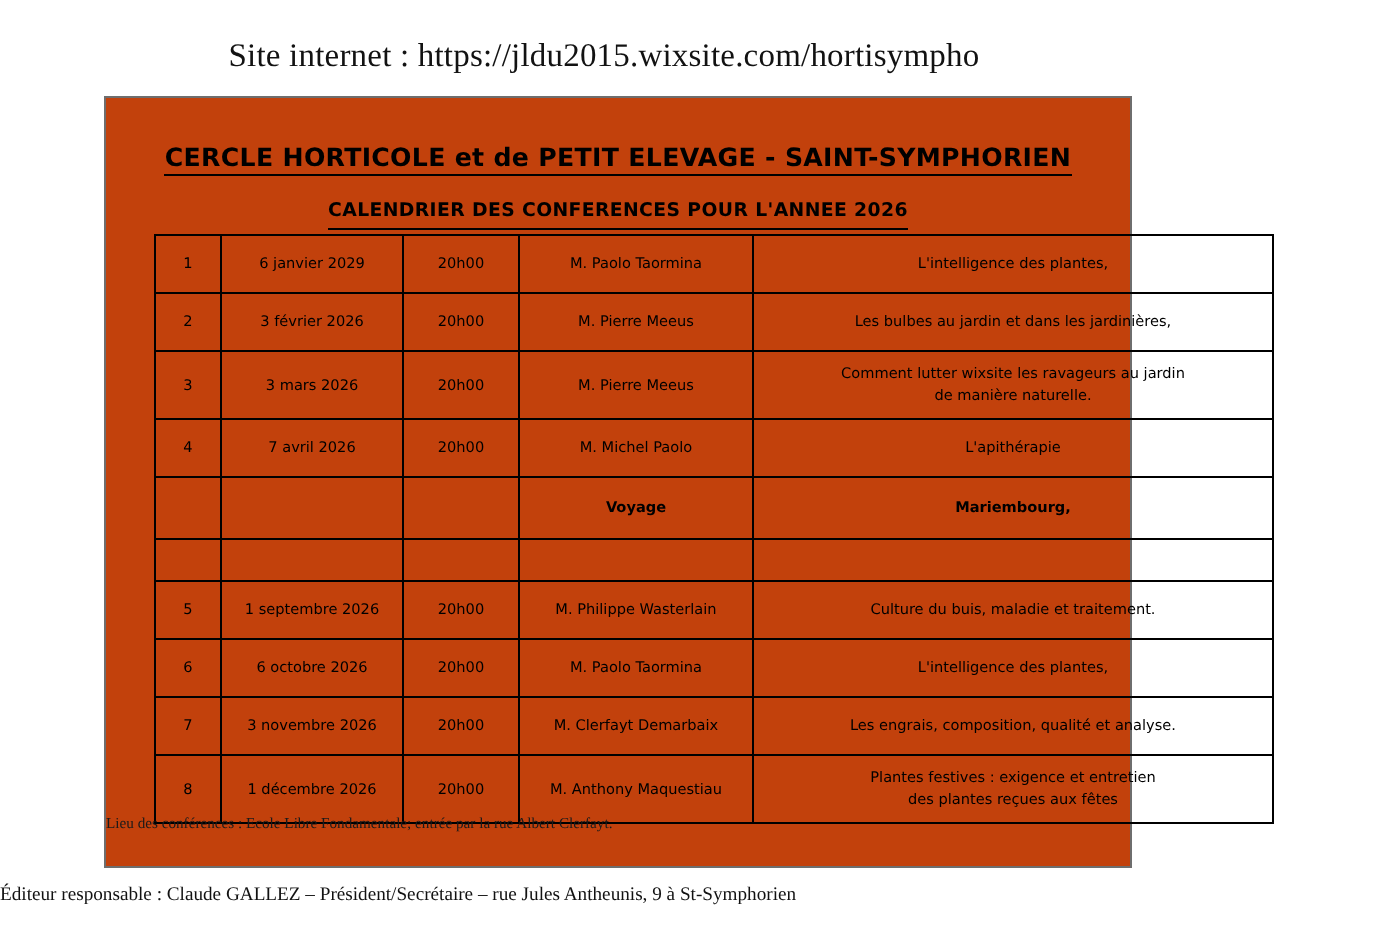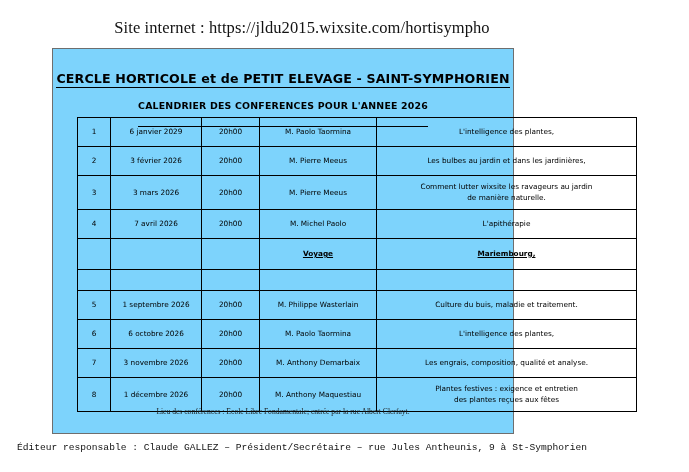--- a/index.html
+++ b/index.html
@@ -31,25 +31,25 @@
     letter-spacing: 0.1px;
     color: #121212;
     white-space: nowrap;
   }
 
   
   .frame {
     position: absolute;
     left: 52px;
     top: 48px;
-    width: 462px;
+    width: 514px;
     height: 386px;
     border: 1px solid #6e6e6e;
     box-sizing: border-box;
-    background: #7dd3fc;
+    background: #c2410c;
   }
 
   .frame-inner {
     position: relative;
     width: 100%;
     height: 100%;
   }
 
   
   .club-title {
@@ -78,21 +78,21 @@
     text-align: center;
     font-family: "DejaVu Sans", "Liberation Sans", sans-serif;
     font-size: 9.4px;
     font-weight: bold;
     letter-spacing: 0.2px;
     color: #000;
     white-space: nowrap;
   }
   .cal-subtitle span {
     border-bottom: 1.2px solid #000;
-    padding-bottom: 15px;
+    padding-bottom: 3px;
   }
 
   
   table.sched {
     position: absolute;
     left: 24px;
     top: 68px;
     width: 534px;
     border-collapse: collapse;
     table-layout: fixed;
@@ -110,50 +110,49 @@
     overflow: hidden;
   }
   td.c-num     { width: 28px; }
   td.c-date    { width: 86px; }
   td.c-time    { width: 53px; }
   td.c-speaker { width: 112px; }
   td.c-topic   { width: 255px; }
 
   tr.r-tall td { height: 33px; }
   tr.r-blank td { height: 20px; }
-  tr.r-voyage td { height: 30px; text-decoration: underline; }
+  tr.r-voyage td { height: 30px; }
   td.bold { font-weight: bold; }
 
   .topic-two {
     display: block;
     line-height: 10.5px;
   }
 
   
   .notes {
     position: absolute;
     left: 0;
     top: 357px;
     width: 100%;
-    text-align: center;
+    text-align: left;
     font-family: "Liberation Serif", "DejaVu Serif", serif;
     font-size: 7.6px;
     line-height: 11.5px;
     color: #1a1a1a;
   }
   .notes div { white-space: nowrap; }
 
   
   .publisher {
     position: absolute;
     top: 441px;
     left: 0;
     width: 604px;
-    text-align: center;
-    font-family: Liberation Mono, monospace;
+    font-family: Liberation Serif, serif;
     font-size: 9.6px;
     line-height: 13px;
     color: #121212;
     white-space: nowrap;
   }
 </style>
 </head>
 <body>
 
 <div class="site-line">Site internet : https://jldu2015.wixsite.com/hortisympho</div>
@@ -237,21 +236,21 @@
             <td class="c-time">20h00</td>
             <td class="c-speaker">M. Paolo Taormina</td>
             <td class="c-topic">
               <span class="topic-two">L'intelligence des plantes,</span>
             </td>
           </tr>
           <tr>
             <td class="c-num">7</td>
             <td class="c-date">3 novembre 2026</td>
             <td class="c-time">20h00</td>
-            <td class="c-speaker">M. Anthony Demarbaix</td>
+            <td class="c-speaker">M. Clerfayt Demarbaix</td>
             <td class="c-topic">
               <span class="topic-two">Les engrais, composition, qualité et analyse.</span>
             </td>
           </tr>
           <tr class="r-tall">
             <td class="c-num">8</td>
             <td class="c-date">1 décembre 2026</td>
             <td class="c-time">20h00</td>
             <td class="c-speaker">M. Anthony Maquestiau</td>
             <td class="c-topic">

